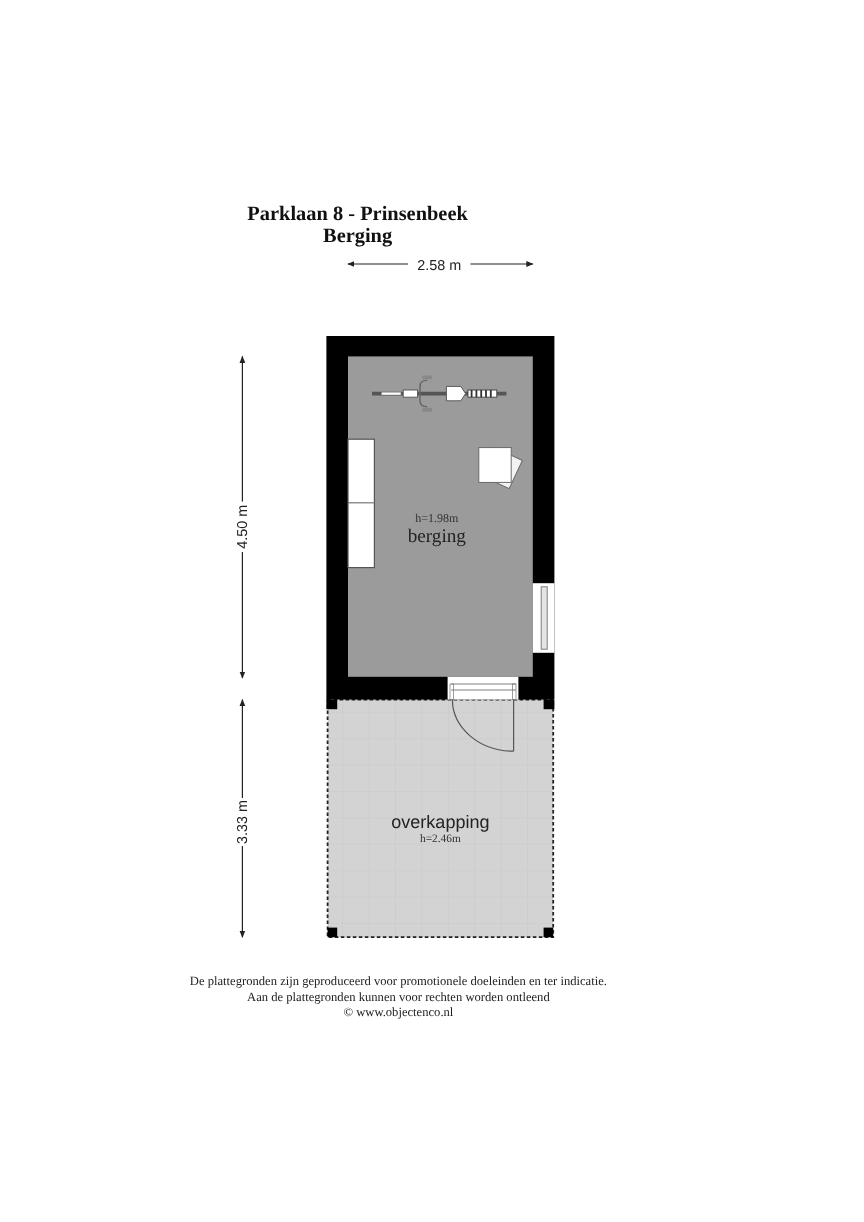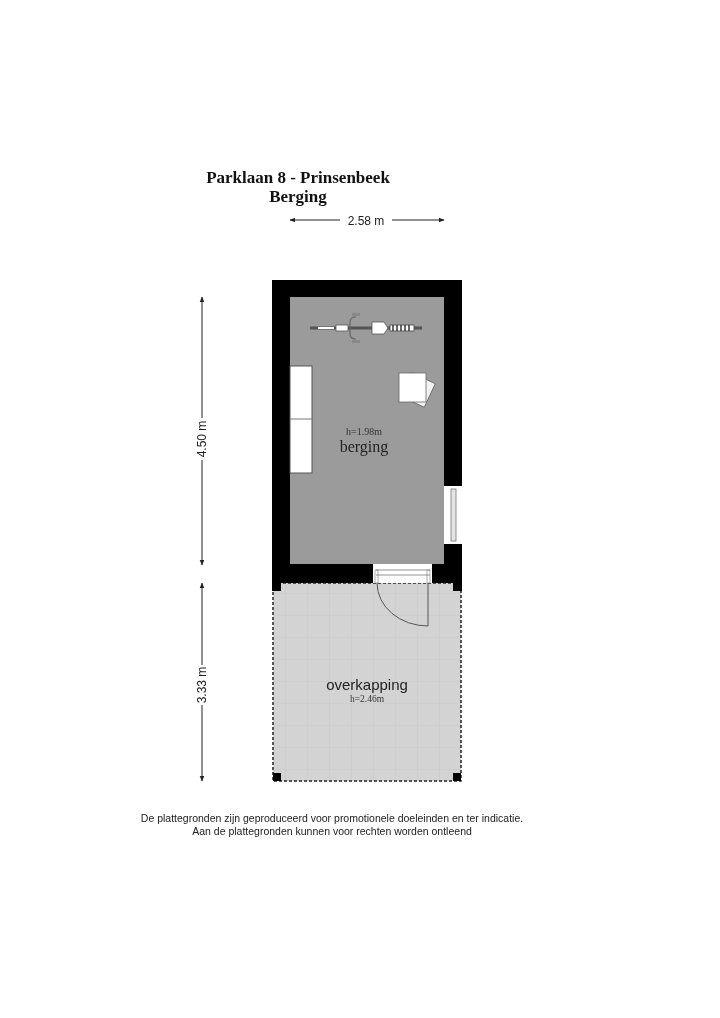--- a/index.html
+++ b/index.html
@@ -3,21 +3,21 @@
 <meta charset="utf-8">
 <style>
   html, body { margin:0; padding:0; background:#ffffff; }
   body { width:720px; height:1018px; position:relative; overflow:hidden; font-family:"DejaVu Serif", serif; }
   .title { position:absolute; left:0; width:596px; text-align:center; font-family:"Liberation Serif", "DejaVu Serif", serif; font-weight:bold; color:#111; }
   #t1 { top:168px; font-size:17px; }
   #t2 { top:187px; font-size:17px; }
   .plan { position:absolute; left:0; top:0; }
   .lbl-sans { font-family:"Liberation Sans", "DejaVu Sans", sans-serif; fill:#222; }
   .lbl-serif { font-family:"Liberation Serif", "DejaVu Serif", serif; fill:#333; }
-  .footer { position:absolute; left:0; width:664px; text-align:center; font-family:Liberation Sans, sans-serif; font-size:10.5px; color:#222; line-height:13px; }
+  .footer { position:absolute; left:0; width:664px; text-align:center; font-family:Liberation Serif, serif; font-size:10.5px; color:#222; line-height:13px; }
   #f1 { top:812px; }
 </style>
 </head>
 <body>
 
 <div class="title" id="t1">Parklaan 8 - Prinsenbeek</div>
 <div class="title" id="t2">Berging</div>
 
 <svg class="plan" width="720" height="1018" viewBox="0 0 720 1018" xmlns="http://www.w3.org/2000/svg">
   <defs>
@@ -101,13 +101,14 @@
   <text x="364" y="435" text-anchor="middle" class="lbl-serif" font-size="10">h=1.98m</text>
   <text x="364" y="452" text-anchor="middle" class="lbl-serif" font-size="16" style="fill:#222">berging</text>
 
   <text x="367" y="690" text-anchor="middle" class="lbl-sans" font-size="15">overkapping</text>
   <text x="367" y="702" text-anchor="middle" class="lbl-serif" font-size="9.5">h=2.46m</text>
 </svg>
 
 <div class="footer" id="f1">
   <div>De plattegronden zijn geproduceerd voor promotionele doeleinden en ter indicatie.</div>
   <div>Aan de plattegronden kunnen voor rechten worden ontleend</div>
+  <div>© www.objectenco.nl</div>
 </div>
 
 </body></html>

